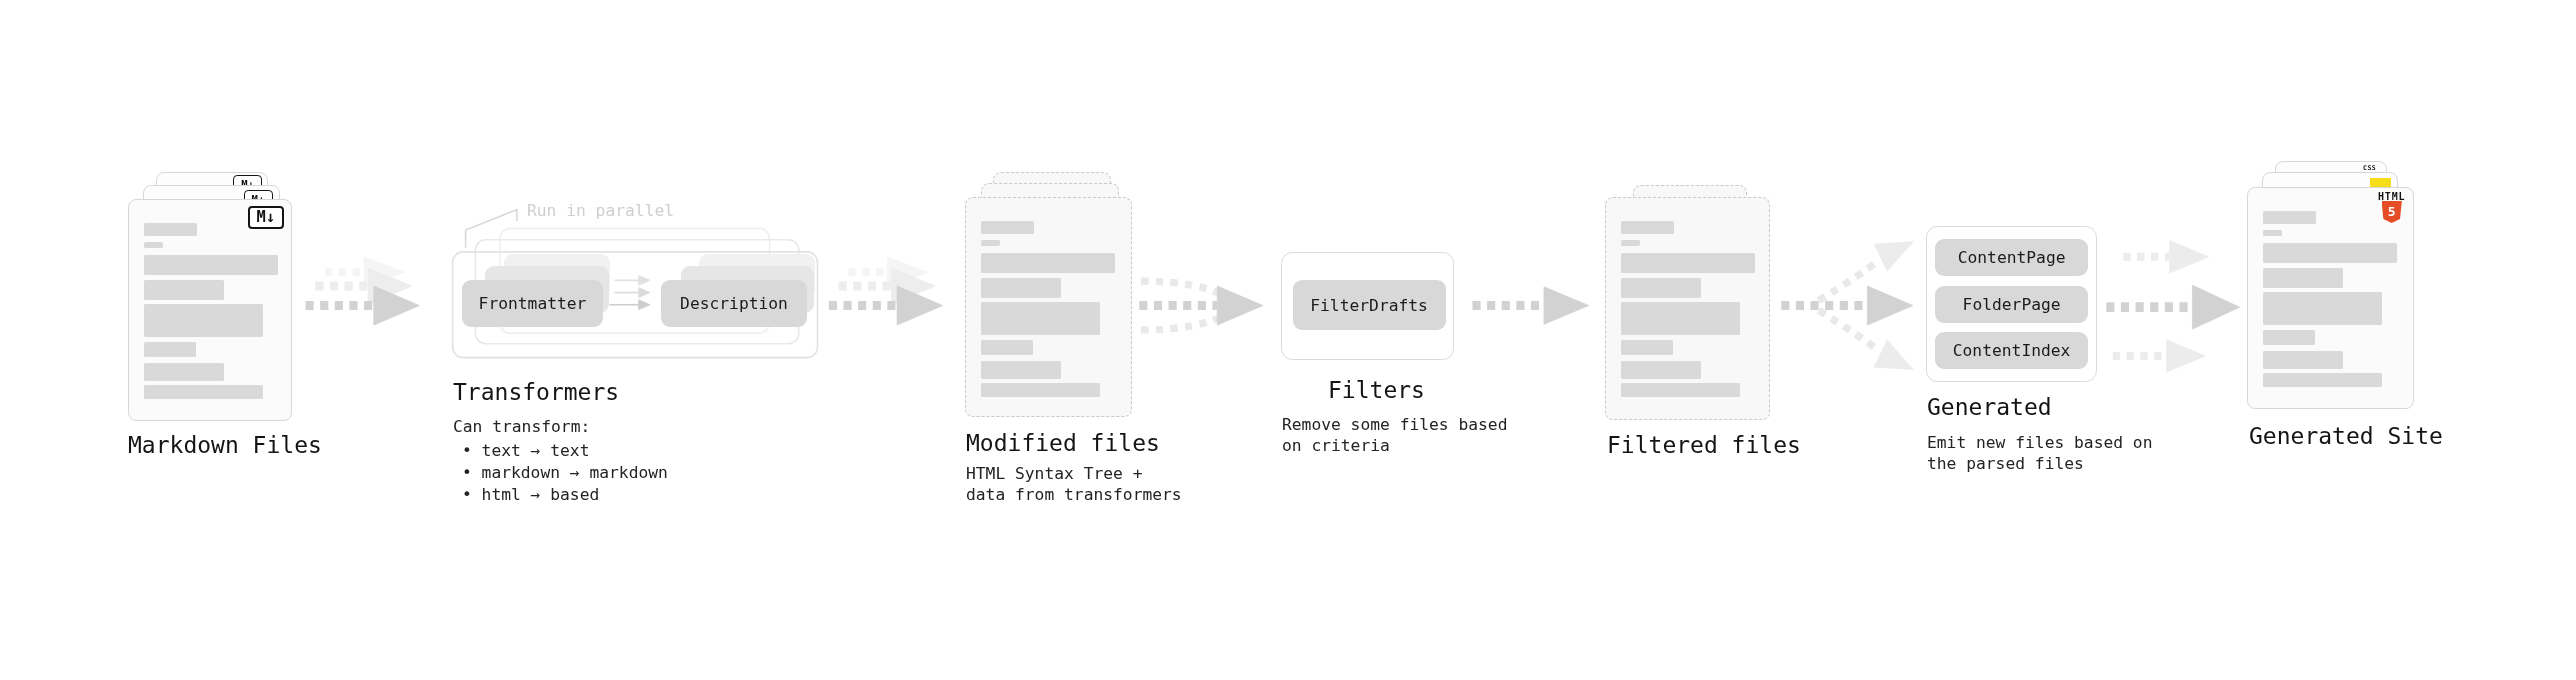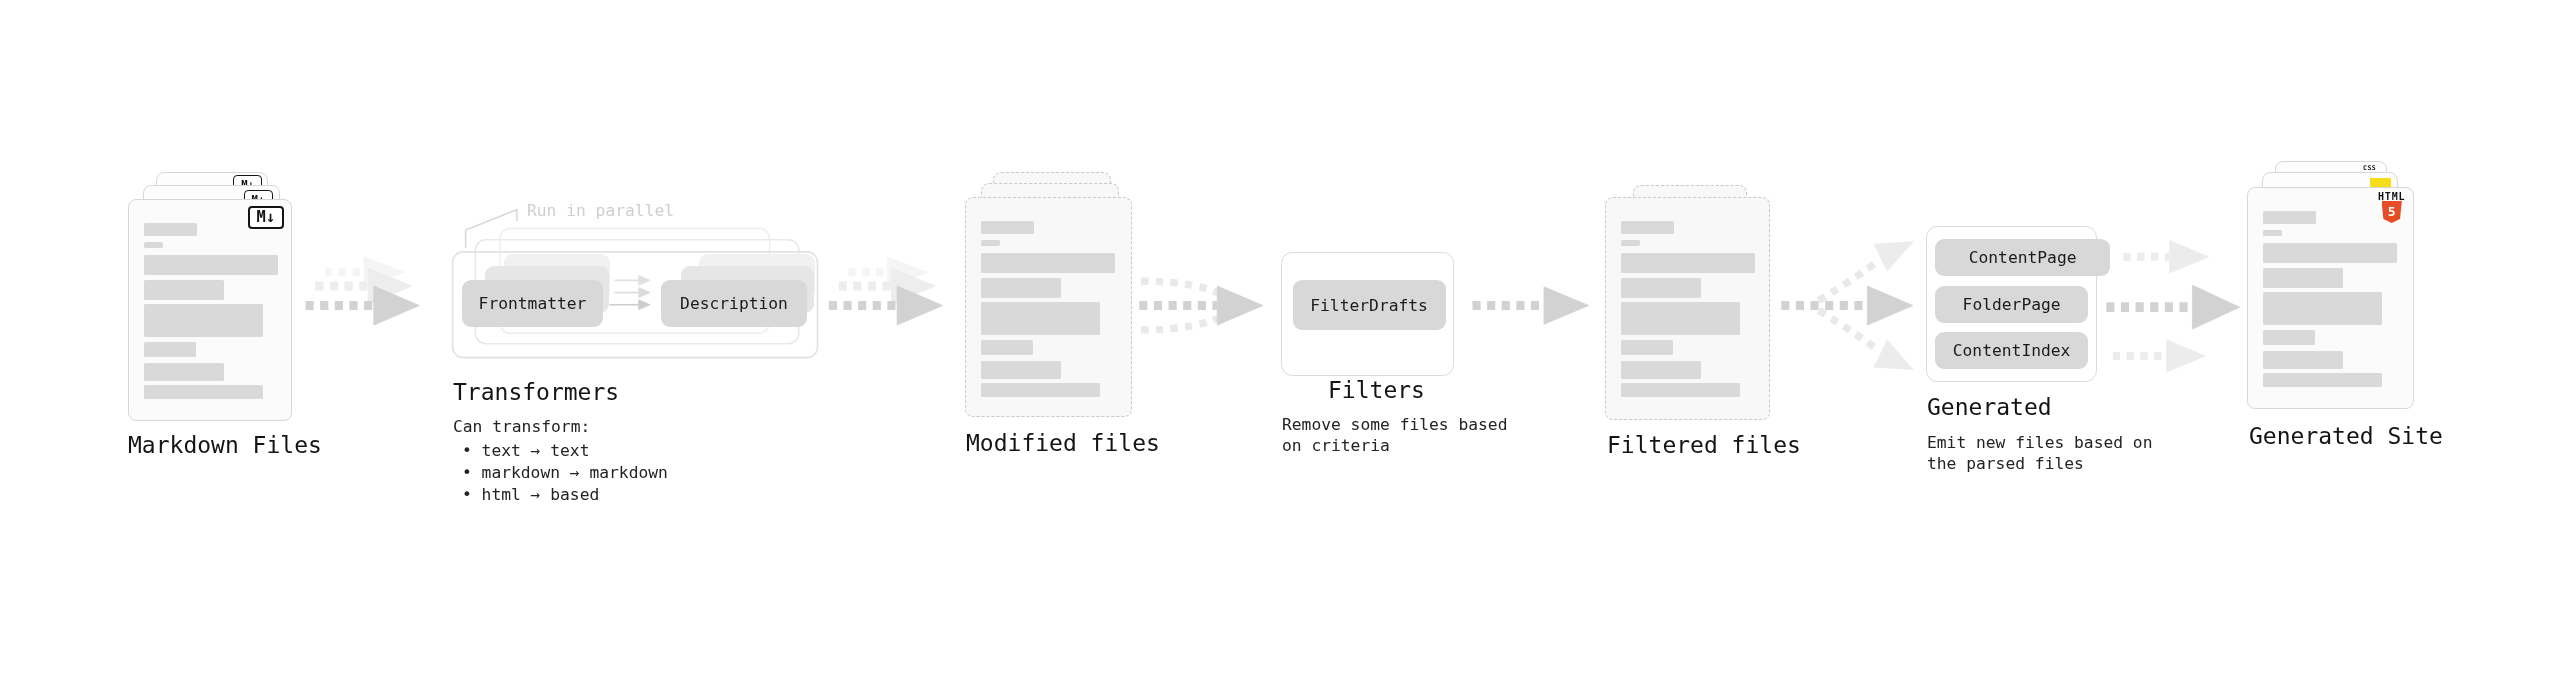--- a/index.html
+++ b/index.html
@@ -206,22 +206,26 @@
           <div class="bar" style="top: 55px; width: 134px; height: 19.5px;"></div>
           <div class="bar" style="top: 80px; width: 80px; height: 19.5px;"></div>
           <div class="bar" style="top: 104px; width: 119px; height: 32.5px;"></div>
           <div class="bar" style="top: 142px; width: 52px; height: 14.6px;"></div>
           <div class="bar" style="top: 163px; width: 80px; height: 18px;"></div>
           <div class="bar" style="top: 185px; width: 119px; height: 14px;"></div>
         </div>
     </div>
   </div>
   <div class="stage-title" style="left:966px;top:430px;">Modified files</div>
-
-  <div class="panel" style="left:1281px;top:252px;width:173px;height:124px;">
+  <div class="stage-desc" style="left:966px;top:463px;">
+    <span>HTML Syntax Tree +</span>
+    <span>data from transformers</span>
+  </div>
+
+  <div class="panel" style="left:1281px;top:252px;width:173px;height:108px;">
     <div class="node-btn" style="left:10.6px;top:27px;width:153px;height:50px;">FilterDrafts</div>
   </div>
   <div class="stage-title" style="left:1328px;top:377px;text-align:center;">Filters</div>
   <div class="stage-desc" style="left:1282px;top:414px;">
     <span>Remove some files based</span>
     <span>on criteria</span>
   </div>
 
   <div>
     <div class="doc dashed abs" style="left:1633px;top:185px;width:114px;height:50px;z-index:1;"></div>
@@ -234,21 +238,21 @@
           <div class="bar" style="top: 104px; width: 119px; height: 32.5px;"></div>
           <div class="bar" style="top: 142px; width: 52px; height: 14.6px;"></div>
           <div class="bar" style="top: 163px; width: 80px; height: 18px;"></div>
           <div class="bar" style="top: 185px; width: 119px; height: 14px;"></div>
         </div>
     </div>
   </div>
   <div class="stage-title" style="left:1607px;top:432px;">Filtered files</div>
 
   <div class="panel" style="left:1926px;top:226px;width:171px;height:156px;">
-    <div class="node-btn" style="left:8.1px;top:12.2px;width:175px;height:37px;">ContentPage</div>
+    <div class="node-btn" style="left:8.1px;top:12.2px;width:153px;height:37px;">ContentPage</div>
     <div class="node-btn" style="left:8.1px;top:59px;width:153px;height:37px;">FolderPage</div>
     <div class="node-btn" style="left:8.1px;top:105px;width:153px;height:37px;">ContentIndex</div>
   </div>
   <div class="stage-title" style="left:1927px;top:394px;">Generated</div>
   <div class="stage-desc" style="left:1927px;top:432px;">
     <span>Emit new files based on</span>
     <span>the parsed files</span>
   </div>
 
   <div>

